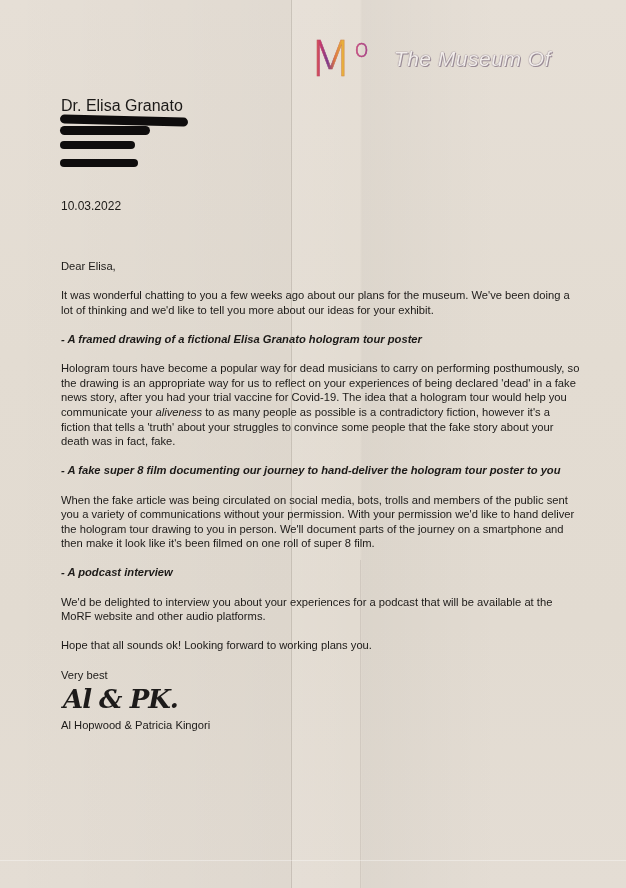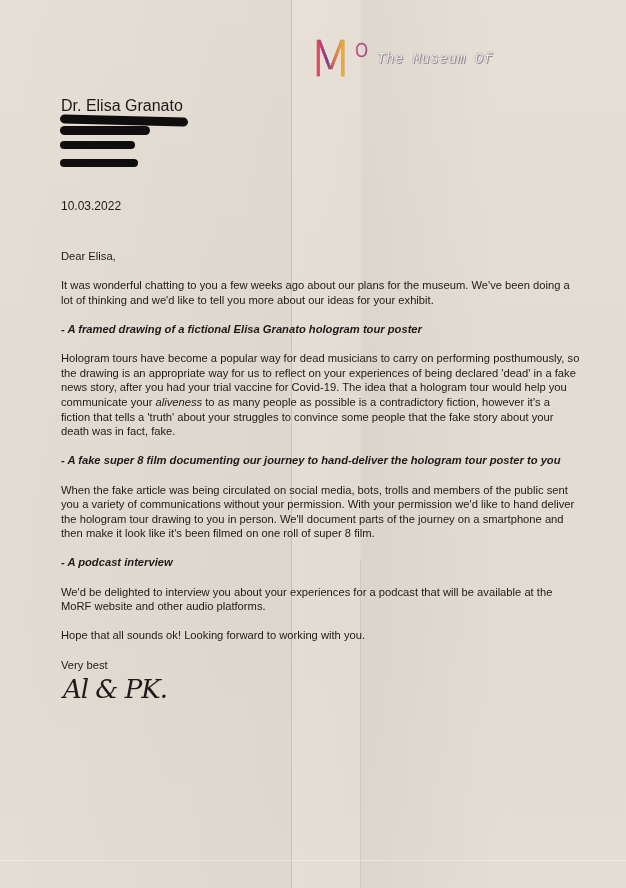--- a/index.html
+++ b/index.html
@@ -24,36 +24,36 @@
   .logo-mark {
     font-family: "DejaVu Sans", sans-serif; font-weight: 300;
     font-size: 50px; line-height: 50px; letter-spacing: 1px;
     background: linear-gradient(90deg, #e3a42c 0%, #c93a6a 18%, #7c3a8c 30%, #e07a3c 42%, #e8b33a 55%, #d24a7a 72%, #9a3c8f 100%);
     -webkit-background-clip: text; background-clip: text; color: transparent;
     -webkit-text-stroke: 0.5px rgba(160,60,110,0.3);
     display: flex; align-items: flex-start;
   }
   .logo-mark .small-o { font-size: 24px; line-height: 26px; margin: 2px 1px 0 1px; }
   .logo-tagline {
-    margin-left: 6px; font-family: Liberation Mono, monospace; font-style: italic;
-    font-size: 14px; line-height: 20px; color: #f1ecea;
+    margin-left: 23px; font-family: Liberation Sans, sans-serif; font-style: italic;
+    font-size: 21px; line-height: 20px; color: #f1ecea;
     text-shadow: 0 0 1px #8a7c86, 0 0 1px #8a7c86, 1px 1px 0 #9c8e98;
     letter-spacing: 0.5px;
   }
 
   .addr { position: absolute; left: 61px; top: 96px; font-size: 16px; line-height: 19px; }
   .redact {
     position: absolute; background: #0f0d0d; border-radius: 5px;
   }
   .date { position: absolute; left: 61px; top: 176px; font-size: 12px; margin-top: 23px; }
 
-  .body-text { position: absolute; left: 61px; top: 249px; width: 520px; font-size: 11.2px; line-height: 14.6px; }
+  .body-text { position: absolute; left: 61px; top: 259px; width: 520px; font-size: 11.2px; line-height: 14.6px; }
   .body-text p { margin: 0 0 14.6px 0; }
   .body-text .italic { font-style: italic; font-weight: bold; }
-  .sig { font-family: "DejaVu Serif", serif; font-style: italic; font-size: 26px; line-height: 34px; color: #1d1b1a; letter-spacing: -1px; margin: 0 0 2px 2px; }
+  .sig { font-family: "DejaVu Serif", serif; font-style: italic; font-size: 26px; line-height: 34px; color: #1d1b1a; letter-spacing: -1px; margin: 0 0 2px 2px; font-weight: bold; }
 </style>
 </head>
 <body>
 
 <div class="page">
   <div class="crease-v" style="left:291px; top:0; height:888px;"></div>
   <div class="crease-v" style="left:360px; top:560px; height:328px; opacity:0.6;"></div>
   <div class="crease-h" style="top:860px;"></div>
 
   <div class="logo">
@@ -76,17 +76,18 @@
 
   <div class="body-text">
     <p>Dear Elisa,</p>
     <p>It was wonderful chatting to you a few weeks ago about our plans for the museum. We've been doing a lot of thinking and we'd like to tell you more about our ideas for your exhibit.</p>
     <p class="italic">-  A framed drawing of a fictional Elisa Granato hologram tour poster</p>
     <p><span>Hologram tours have become a popular way for dead musicians to carry on performing posthumously, so the drawing is an appropriate way for us to reflect on your experiences of being declared 'dead' in a fake news story, after you had your trial vaccine for Covid-19. The idea that a hologram tour would help you communicate your </span><em>aliveness</em><span> to as many people as possible is a contradictory fiction, however it's a fiction that tells a 'truth' about your struggles to convince some people that the fake story about your death was in fact, fake.</span></p>
     <p class="italic">-  A fake super 8 film documenting our journey to hand-deliver the hologram tour poster to you</p>
     <p>When the fake article was being circulated on social media, bots, trolls and members of the public sent you a variety of communications without your permission. With your permission we'd like to hand deliver the hologram tour drawing to you in person. We'll document parts of the journey on a smartphone and then make it look like it's been filmed on one roll of super 8 film.</p>
     <p class="italic">- A podcast interview</p>
     <p>We'd be delighted to interview you about your experiences for a podcast that will be available at the MoRF website and other audio platforms.</p>
-    <p>Hope that all sounds ok! Looking forward to working with you.</p>
+    <p>Hope that all sounds ok! Looking forward to working plans you.</p>
     <div>Very best</div>
     <div class="sig">Al &amp; PK.</div>
+    <div>Al Hopwood &amp; Patricia Kingori</div>
   </div>
 </div>
 
 </body></html>

